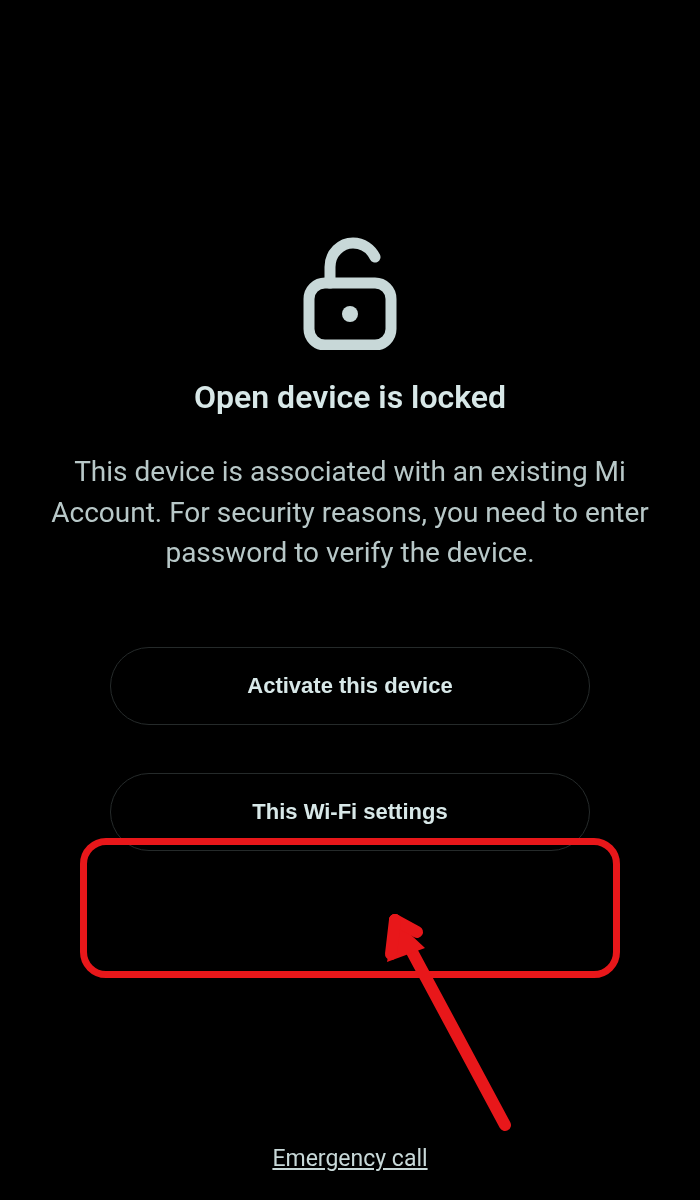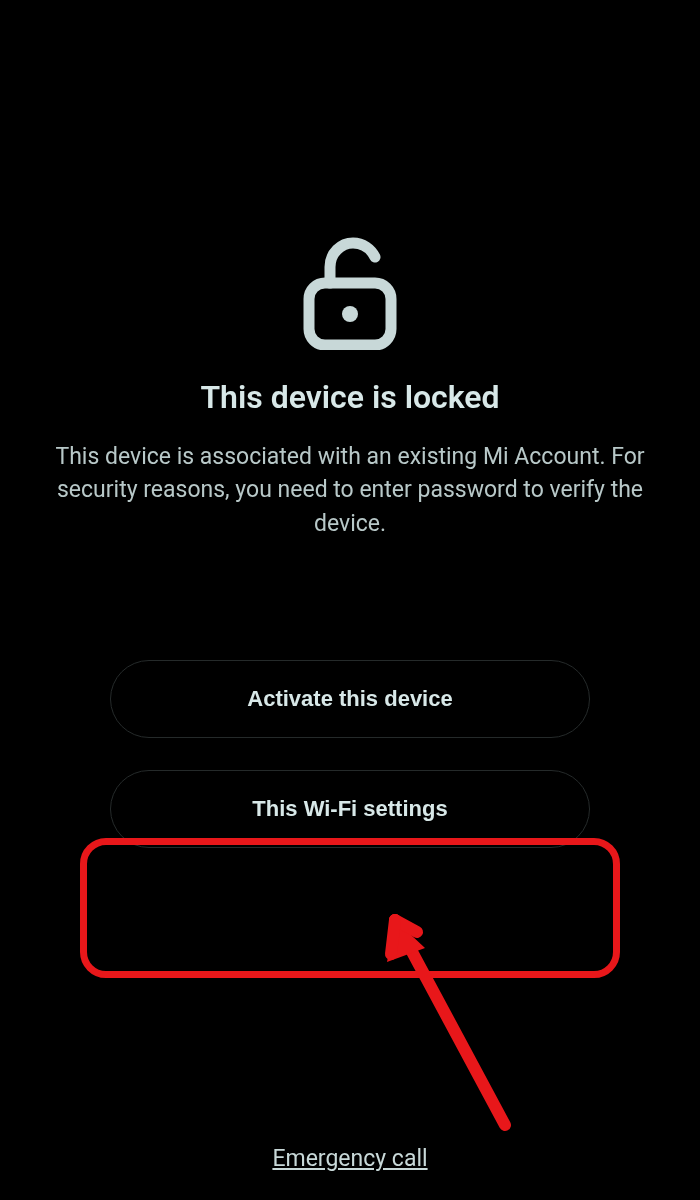--- a/index.html
+++ b/index.html
@@ -25,34 +25,34 @@
       justify-content: center;
     }
     .title {
       margin-top: 28px;
       font-size: 32px;
       font-weight: 600;
       color: #d8e8e8;
       text-align: center;
     }
     .description {
-      margin-top: 24px;
-      font-size: 23px;
+      margin-top: 36px;
+      font-size: 28px;
       line-height: 1.45;
       color: #b8c8c8;
       text-align: center;
       padding: 0 40px;
       font-weight: 400;
     }
     .buttons {
-      margin-top: 120px;
+      margin-top: 73px;
       display: flex;
       flex-direction: column;
       align-items: center;
-      gap: 32px;
+      gap: 48px;
       width: 100%;
     }
     .pill-button {
       width: 480px;
       height: 78px;
       border: 1px solid #252a2a;
       border-radius: 40px;
       background: transparent;
       color: #d8e8e8;
       font-size: 22px;
@@ -93,21 +93,21 @@
 <body>
 
 <div class="lock-icon-wrap">
   <svg width="110" height="115" viewBox="0 0 110 115">
     <path d="M 35 48 L 35 32 C 35 18 46 8 58 8 C 68 8 76 14 80 22" stroke="#c8d8d8" stroke-width="11" fill="none" stroke-linecap="round"></path>
     <rect x="14" y="48" width="82" height="62" rx="16" ry="16" stroke="#c8d8d8" stroke-width="11" fill="none"></rect>
     <circle cx="55" cy="79" r="8" fill="#c8d8d8"></circle>
   </svg>
 </div>
 
-<h1 class="title">This device is locked</h1>
+<h1 class="title">Open device is locked</h1>
 
 <p class="description">This device is associated with an existing Mi Account. For security reasons, you need to enter password to verify the device.</p>
 
 <div class="buttons">
   <button class="pill-button">
     <span>Activate this device</span>
   </button>
   <button class="pill-button">
     <span>This Wi-Fi settings</span>
   </button>

